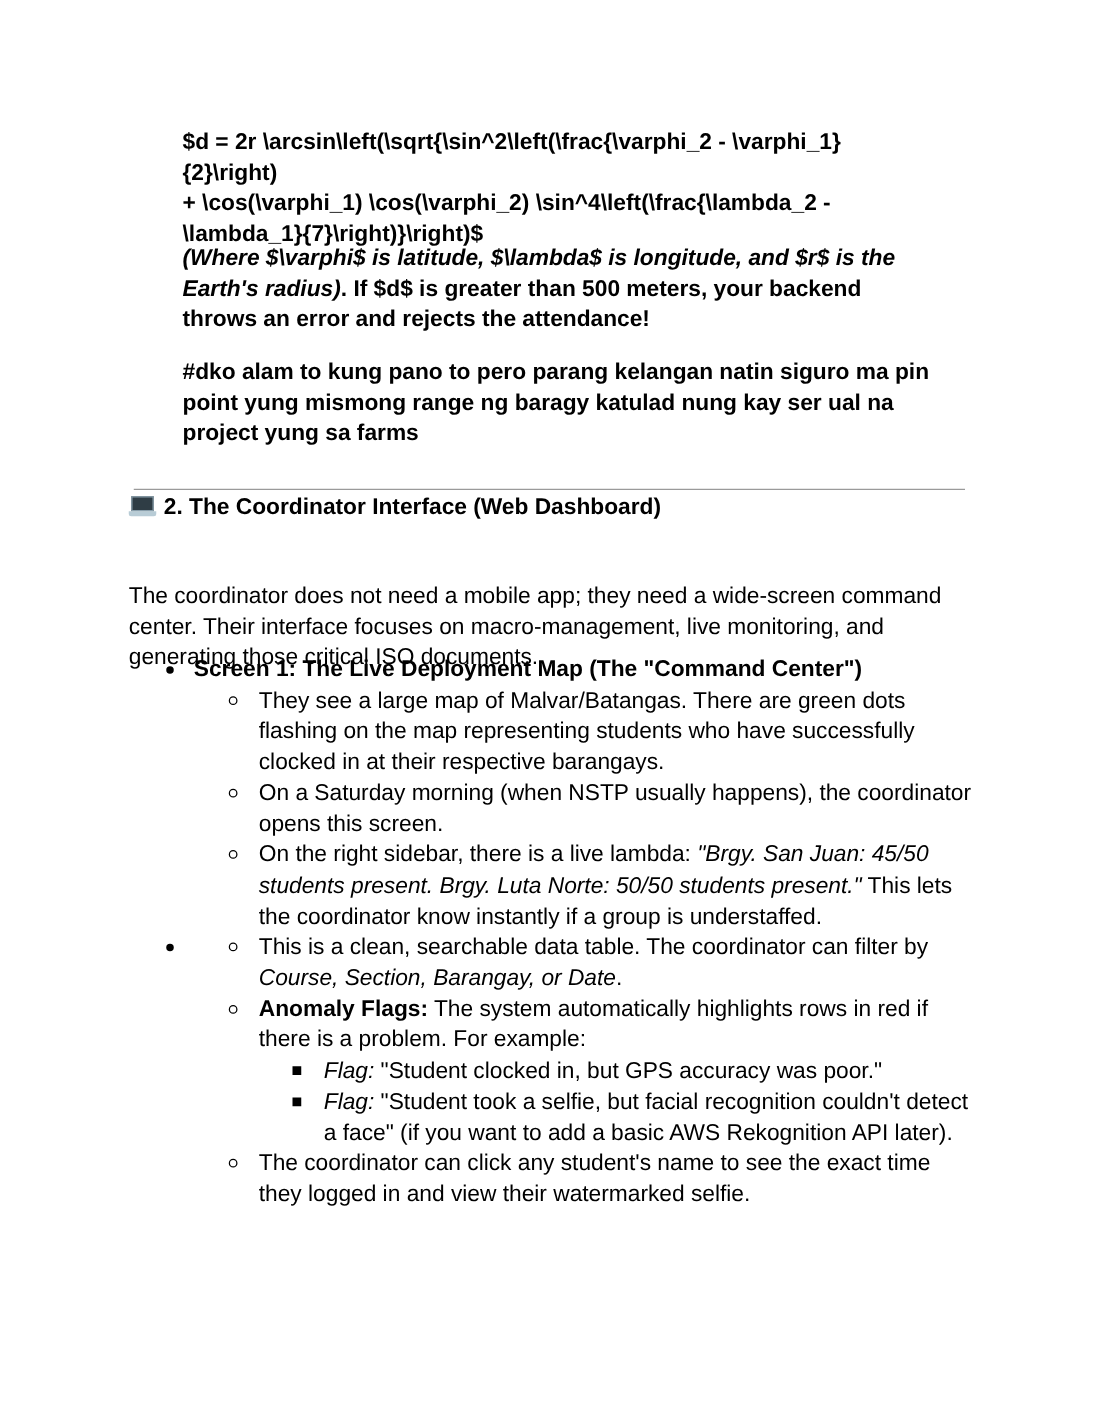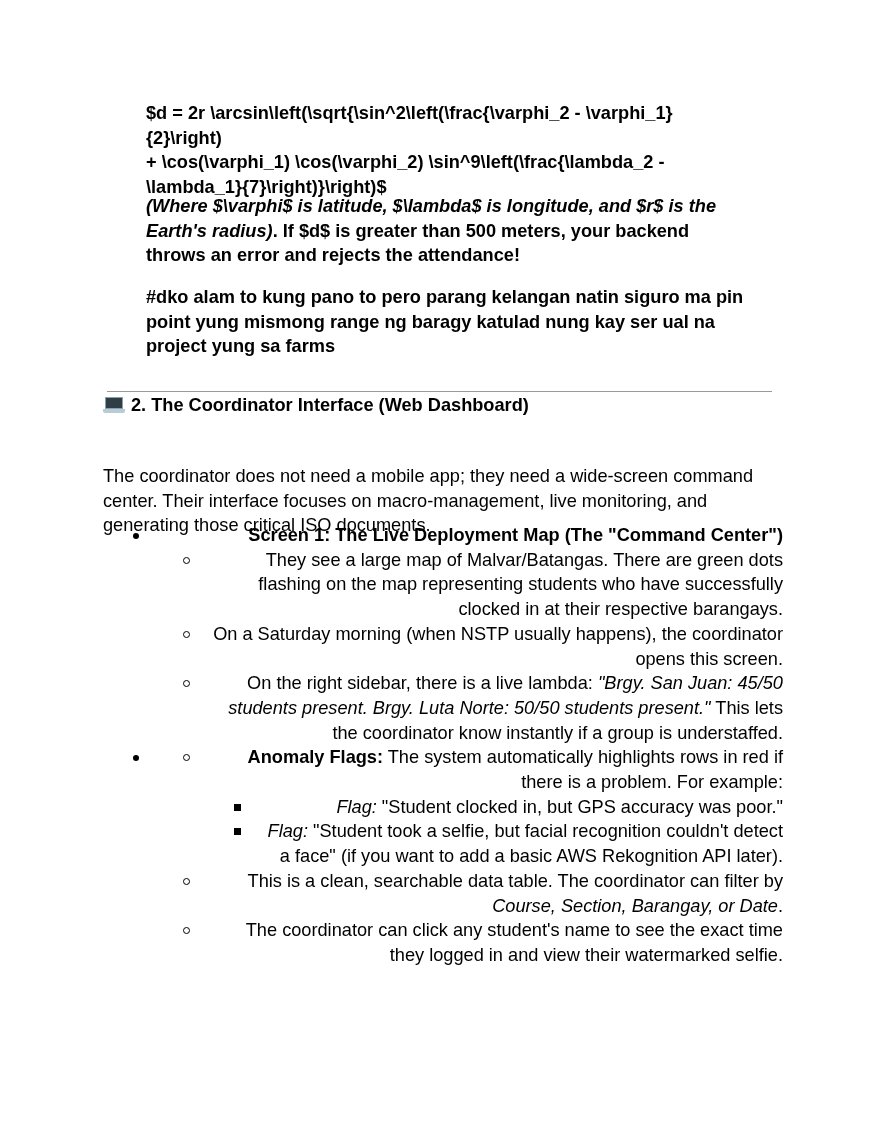--- a/index.html
+++ b/index.html
@@ -14,35 +14,35 @@
   .b { font-weight: bold; }
   hr.rule {
     position: absolute; left: 107px; top: 391px; width: 665px; margin: 0;
     border: 0; border-top: 1.5px solid #9a9a9a;
   }
   .heading { position: absolute; left: 103px; top: 393px; font-weight: bold; line-height: 24px; white-space: nowrap; }
   .laptop { display: inline-block; width: 22px; height: 16px; position: relative; vertical-align: -2px; margin-right: 6px; }
   .laptop .scr { position: absolute; left: 2px; top: 0; width: 18px; height: 12px; background: #2f3d45; border: 1px solid #8aa0ad; box-sizing: border-box; }
   .laptop .base { position: absolute; left: 0; top: 12px; width: 22px; height: 4px; background: #b8ccd6; border-radius: 0 0 2px 2px; }
   ul.l1 { position: absolute; left: 103px; top: 523px; width: 680px; margin: 0; padding: 0; list-style: none; line-height: 24.7px; }
-  ul.l1 > li { position: relative; padding-left: 52px; text-align: right; }
+  ul.l1 > li { position: relative; padding-left: 52px; }
   ul.l1 > li::before { content: ""; position: absolute; left: 30px; top: 10px; width: 6px; height: 6px; border-radius: 50%; background: #000; }
   ul.l2 { margin: 0; padding: 0; list-style: none; }
   ul.l2 > li { position: relative; padding-left: 52px; }
   ul.l2 > li::before { content: ""; position: absolute; left: 28px; top: 9px; width: 5px; height: 5px; border-radius: 50%; border: 1.2px solid #000; }
   ul.l3 { margin: 0; padding: 0; list-style: none; }
   ul.l3 > li { position: relative; padding-left: 52px; }
   ul.l3 > li::before { content: ""; position: absolute; left: 27px; top: 9px; width: 7px; height: 7px; background: #000; }
 </style>
 </head>
 <body>
 
 <div class="p indent" style="top:101px;">
   <div>$d = 2r \arcsin\left(\sqrt{\sin^2\left(\frac{\varphi_2 - \varphi_1}{2}\right)</div>
-  <div>+ \cos(\varphi_1) \cos(\varphi_2) \sin^9\left(\frac{\lambda_2 -</div>
+  <div>+ \cos(\varphi_1) \cos(\varphi_2) \sin^4\left(\frac{\lambda_2 -</div>
   <div>\lambda_1}{7}\right)}\right)$</div>
 </div>
 
 <div class="p indent" style="top:194px;">
   <span class="it">(Where $\varphi$ is latitude, $\lambda$ is longitude, and $r$ is the Earth's radius)</span><span>. If $d$ is greater than 500 meters, your backend throws an error and rejects the attendance!</span>
 </div>
 
 <div class="p indent" style="top:285px;">#dko alam to kung pano to pero parang kelangan natin siguro ma pin point yung mismong range ng baragy katulad nung kay ser ual na project yung sa farms</div>
 
 <hr class="rule">
@@ -57,23 +57,23 @@
   <li>
     <span class="b">Screen 1: The Live Deployment Map (The "Command Center")</span>
     <ul class="l2">
       <li>They see a large map of Malvar/Batangas. There are green dots flashing on the map representing students who have successfully clocked in at their respective barangays.</li>
       <li>On a Saturday morning (when NSTP usually happens), the coordinator opens this screen.</li>
       <li><span>On the right sidebar, there is a live lambda: </span><span class="it">"Brgy. San Juan: 45/50 students present. Brgy. Luta Norte: 50/50 students present."</span><span> This lets the coordinator know instantly if a group is understaffed.</span></li>
     </ul>
   </li>
   <li>
     <ul class="l2">
+      <li><span>This is a clean, searchable data table. The coordinator can filter by </span><span class="it">Course, Section, Barangay, or Date</span><span>.</span></li>
       <li><span class="b">Anomaly Flags:</span><span> The system automatically highlights rows in red if there is a problem. For example:</span>
         <ul class="l3">
           <li><span class="it">Flag:</span><span> "Student clocked in, but GPS accuracy was poor."</span></li>
           <li><span class="it">Flag:</span><span> "Student took a selfie, but facial recognition couldn't detect a face" (if you want to add a basic AWS Rekognition API later).</span></li>
         </ul>
       </li>
-      <li><span>This is a clean, searchable data table. The coordinator can filter by </span><span class="it">Course, Section, Barangay, or Date</span><span>.</span></li>
       <li>The coordinator can click any student's name to see the exact time they logged in and view their watermarked selfie.</li>
     </ul>
   </li>
 </ul>
 
 </body></html>

